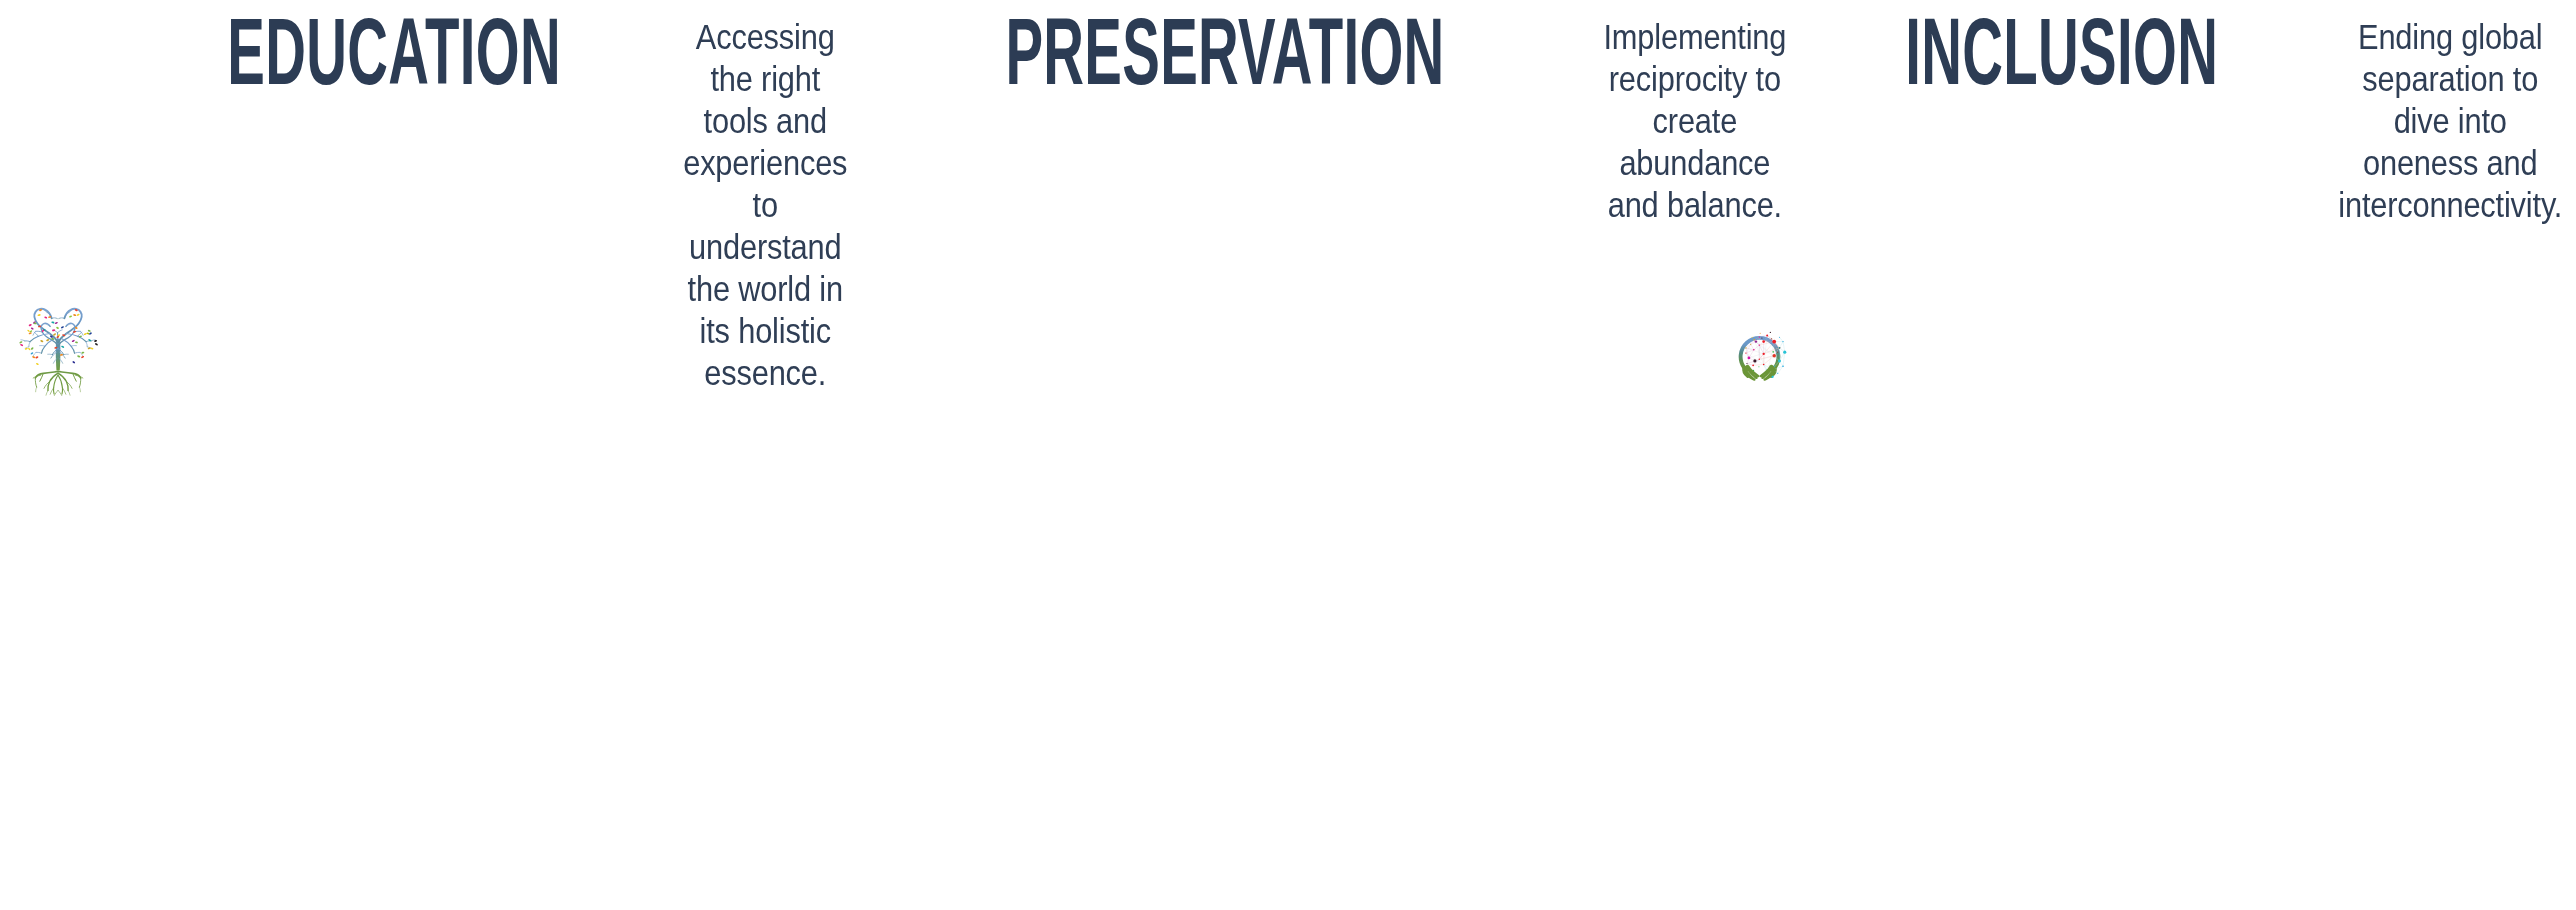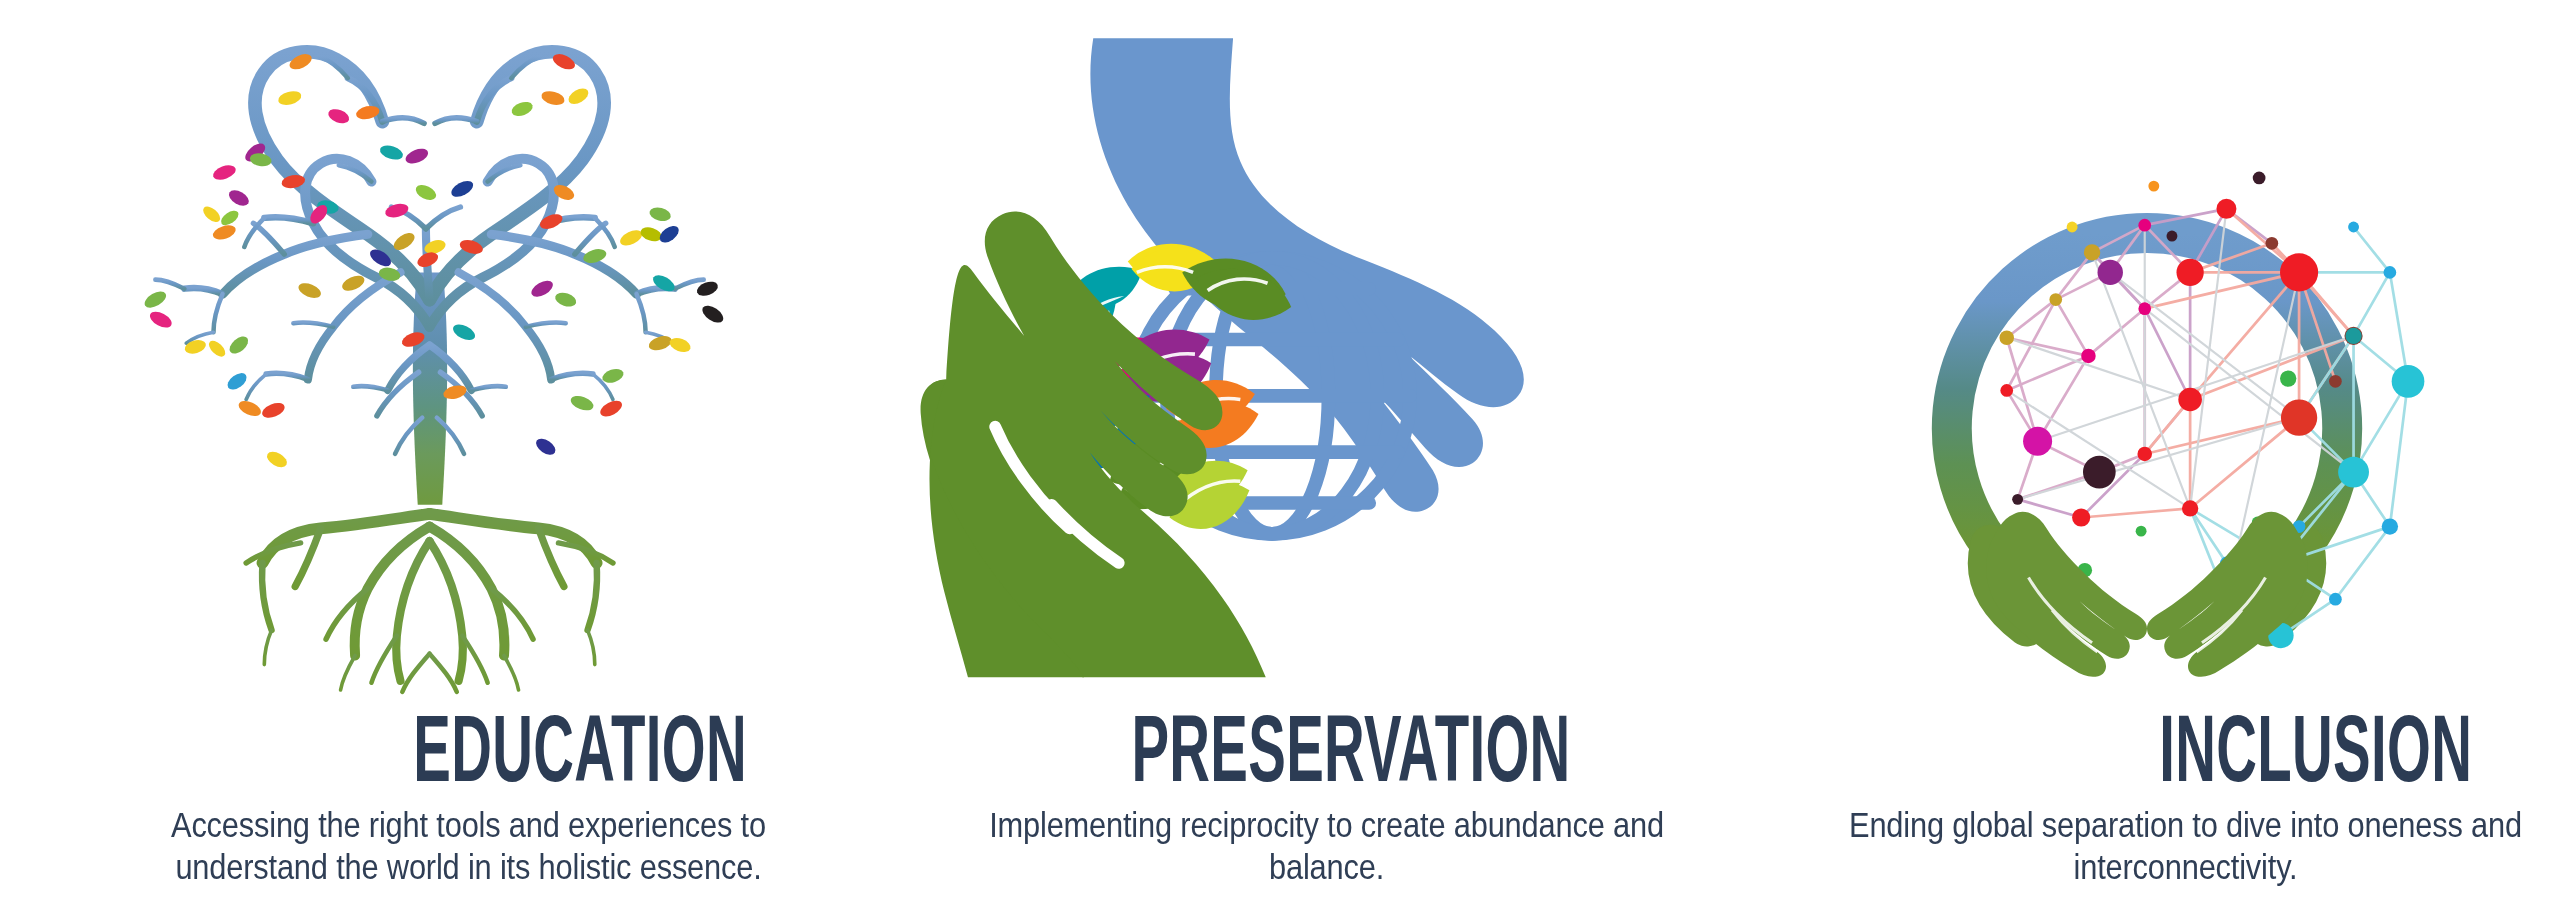--- a/index.html
+++ b/index.html
@@ -22,22 +22,22 @@
     display: flex;
     flex-direction: row;
     align-items: stretch;
   }
 
   .column {
     position: relative;
     width: 859px;
     height: 698px;
     display: flex;
-    flex-direction: column;
-    align-items: flex-end;
+    flex-direction: row;
+    align-items: flex-start;
     box-sizing: border-box;
   }
 
   .art {
     position: relative;
     width: 858px;
     height: 698px;
     display: block;
   }
   .art svg { display: block; width: 100%; height: 100%; }

